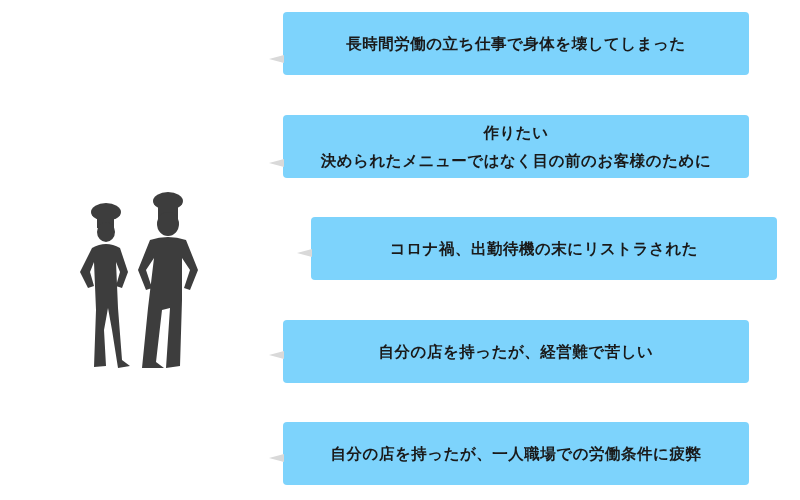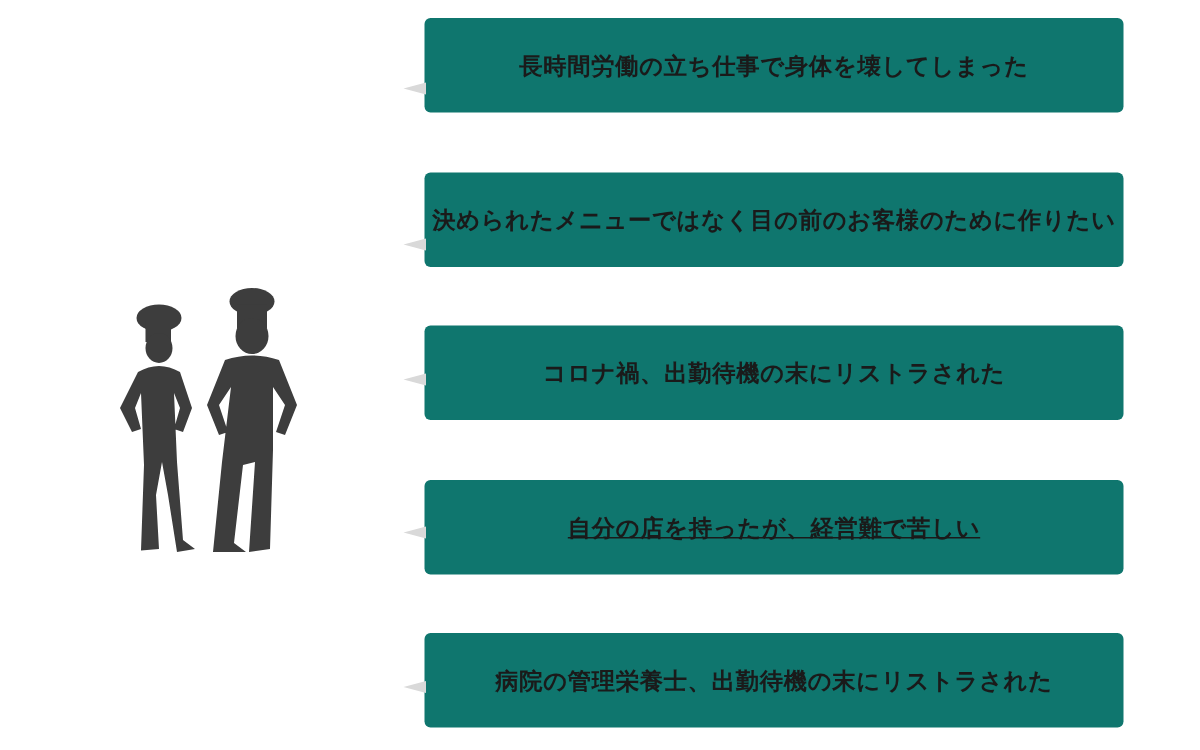--- a/index.html
+++ b/index.html
@@ -6,22 +6,22 @@
     body {
       width: 800px; height: 500px; background: #ffffff;
       position: relative; overflow: hidden;
       font-family: "DejaVu Sans", "Liberation Sans", sans-serif;
     }
     .figure {
       position: absolute; left: 70px; top: 190px; width: 140px; height: 185px;
     }
     .bubble {
       position: absolute; left: 283px; width: 466px; height: 63px;
-      background: #0f766e; border-radius: 4px;
-      display: flex; flex-direction: row; align-items: center; justify-content: center;
+      background: #7dd3fc; border-radius: 4px;
+      display: flex; flex-direction: column; align-items: center; justify-content: center;
       color: #1a1a1a; font-weight: bold; font-size: 15.5px; line-height: 28px;
       letter-spacing: 0.5px; text-align: center;
     }
     .bubble .tail {
       position: absolute; left: -14px; width: 0; height: 0;
       border-top: 4px solid transparent; border-bottom: 4px solid transparent;
       border-right: 15px solid #d9d9d9;
     }
     .line { display: block; white-space: nowrap; }
   </style>
@@ -45,30 +45,30 @@
   </svg>
 </div>
 
 <div class="bubble" style="top:12px;">
   <span class="tail" style="top:43px;"></span>
   <span class="line">長時間労働の立ち仕事で身体を壊してしまった</span>
 </div>
 
 <div class="bubble" style="top:115px;">
   <span class="tail" style="top:44px;"></span>
+  <span class="line">作りたい</span>
   <span class="line">決められたメニューではなく目の前のお客様のために</span>
-  <span class="line">作りたい</span>
 </div>
 
-<div class="bubble" style="top:217px;">
+<div class="bubble" style="top:217px;margin-left:28px;">
   <span class="tail" style="top:32px;"></span>
   <span class="line">コロナ禍、出勤待機の末にリストラされた</span>
 </div>
 
-<div class="bubble" style="top:320px;text-decoration:underline;">
+<div class="bubble" style="top:320px;">
   <span class="tail" style="top:31px;"></span>
   <span class="line">自分の店を持ったが、経営難で苦しい</span>
 </div>
 
 <div class="bubble" style="top:422px;">
   <span class="tail" style="top:32px;"></span>
-  <span class="line">病院の管理栄養士、出勤待機の末にリストラされた</span>
+  <span class="line">自分の店を持ったが、一人職場での労働条件に疲弊</span>
 </div>
 
 </body></html>

